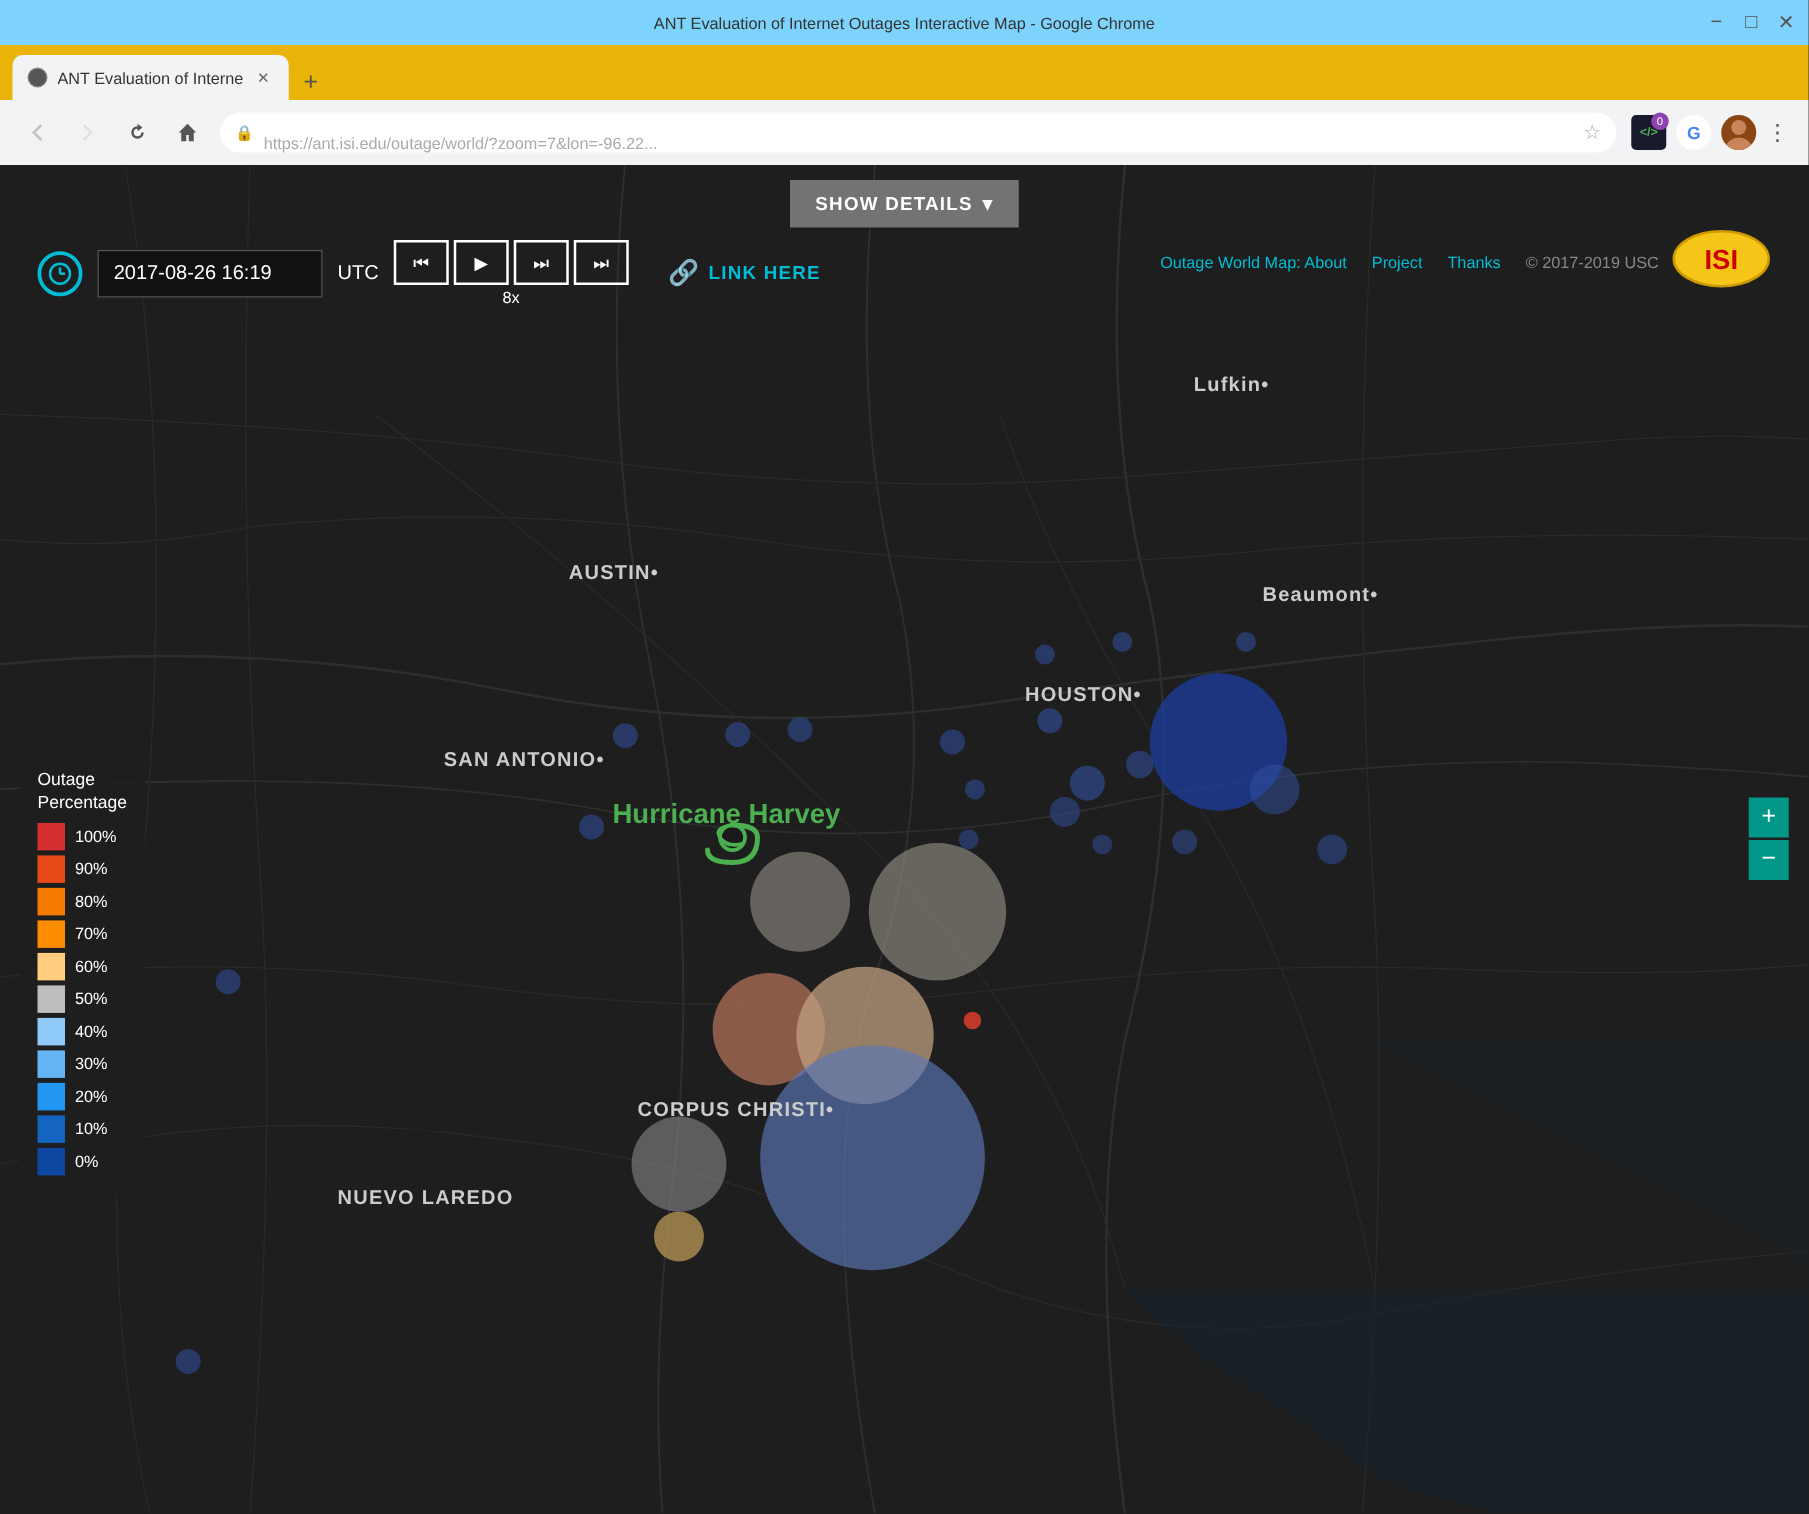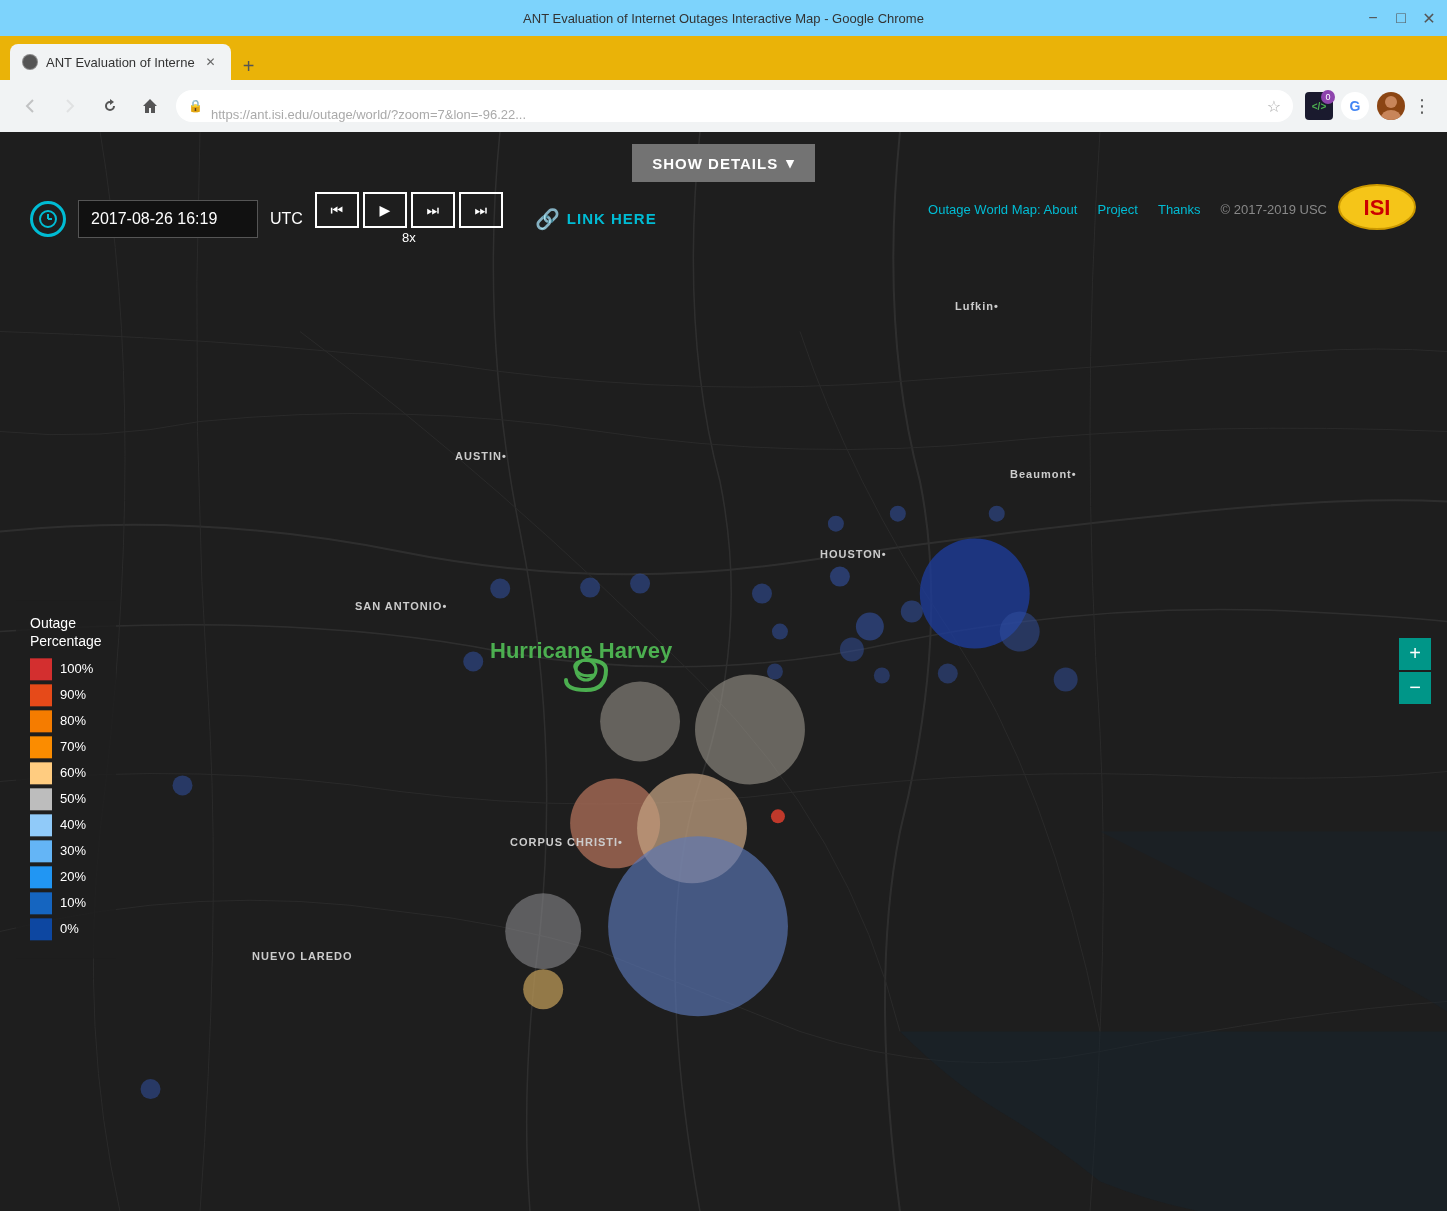--- a/index.html
+++ b/index.html
@@ -417,21 +417,21 @@
       left: 556px;
       font-size: 52px;
       z-index: 60;
       color: #4CAF50;
     }
 
     
     .city-label {
       position: absolute;
       color: #ccc;
-      font-size: 11px;
+      font-size: 16px;
       z-index: 55;
       letter-spacing: 1px;
       font-weight: bold;
     }
   </style>
 </head>
 <body>
 
 <div class="chrome-titlebar">
   <span class="chrome-title">ANT Evaluation of Internet Outages Interactive Map - Google Chrome</span>
@@ -624,22 +624,22 @@
       <div class="legend-color" style="background:#0d47a1"></div>
       <span class="legend-label">0%</span>
     </div>
   </div>
 
   <div class="city-label" style="top:318px; left:455px">AUSTIN•</div>
   <div class="city-label" style="top:468px; left:355px">SAN ANTONIO•</div>
   <div class="city-label" style="top:416px; left:820px">HOUSTON•</div>
   <div class="city-label" style="top:336px; left:1010px">Beaumont•</div>
   <div class="city-label" style="top:168px; left:955px">Lufkin•</div>
-  <div class="city-label" style="top:704px; left:510px">CORPUS CHRISTI•</div>
-  <div class="city-label" style="top:818px; left:252px">NUEVO LAREDO</div>
+  <div class="city-label" style="top:748px; left:510px">CORPUS CHRISTI•</div>
+  <div class="city-label" style="top:818px; left:270px">NUEVO LAREDO</div>
 
   <div class="hurricane-label">Hurricane Harvey</div>
   <div class="hurricane-icon">
     <svg width="60" height="60" viewBox="0 0 60 60">
 
       <circle cx="30" cy="30" r="10" fill="#1a1a1a" stroke="#4CAF50" stroke-width="3"></circle>
       <path d="M30,20 Q50,20 50,30 Q50,50 30,50 Q10,50 10,40" fill="none" stroke="#4CAF50" stroke-width="4" stroke-linecap="round"></path>
       <path d="M30,20 Q15,22 20,30 Q25,38 38,35" fill="none" stroke="#4CAF50" stroke-width="3" stroke-linecap="round"></path>
     </svg>
   </div>

